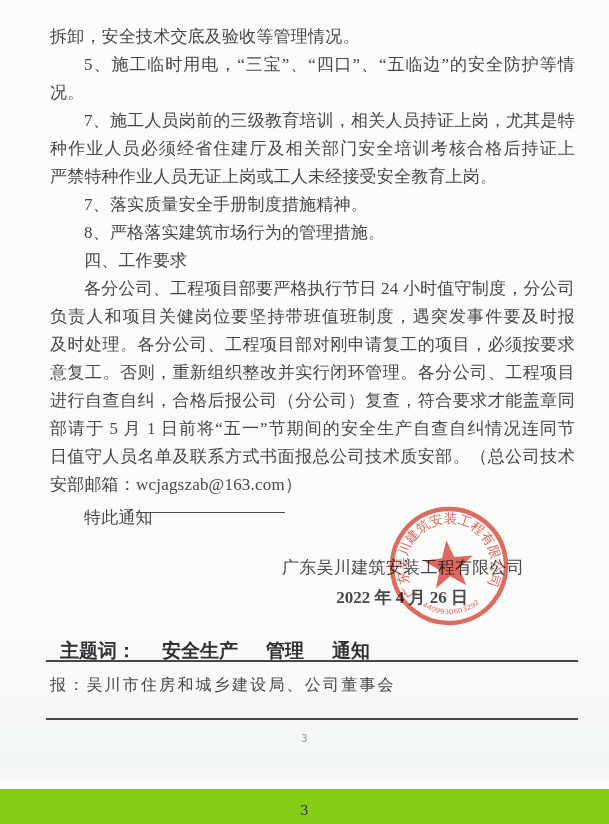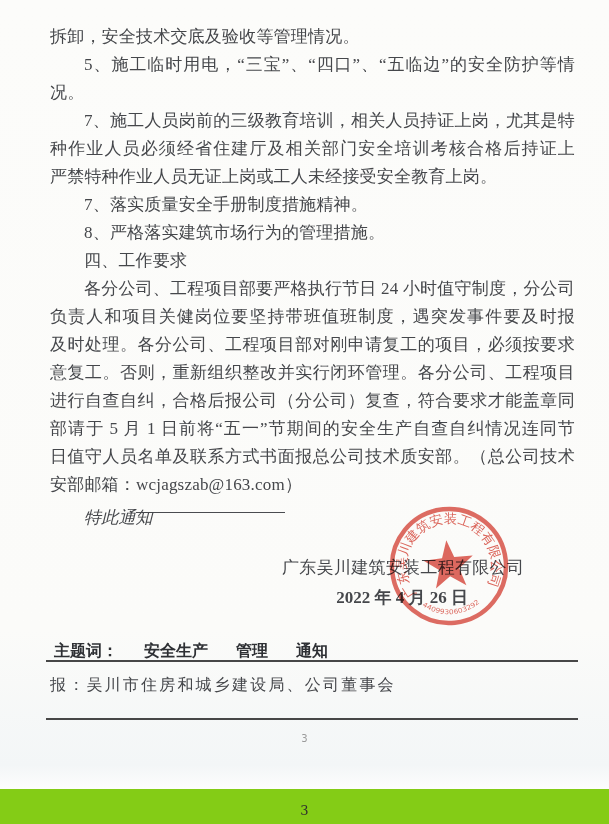--- a/index.html
+++ b/index.html
@@ -20,41 +20,41 @@
   }
   
   .doc-body {
     position: absolute; left: 50px; top: 23px; width: 525px;
     font-size: 17px; line-height: 28px;
     letter-spacing: 0.2px;
   }
   .line { height: 28px; white-space: nowrap; }
   .line.just { white-space: normal; text-align: justify; text-align-last: justify; overflow: hidden; }
   .line.ind { text-indent: 34px; }
-  .closing { margin-top: 5px; font-style: italic; }
+  .closing { margin-top: 5px; }
   .email-underline { border-bottom: 1px solid #4a4c50; padding-bottom: 18px; }
   
   .sig-company {
     position: absolute; left: 282px; top: 554px; width: 245px; height: 28px;
     font-size: 17px; line-height: 28px; letter-spacing: 0.3px; white-space: nowrap;
   }
   .sig-date {
     position: absolute; left: 282px; top: 584px; width: 240px; height: 28px;
     font-size: 17px; line-height: 28px; text-align: center; white-space: nowrap; font-weight: bold;
   }
   
   .seal {
     position: absolute; left: 364px; top: 481px;
     width: 170px; height: 170px;
     mix-blend-mode: multiply; opacity: 0.88;
   }
   
   .kw-row {
-    position: absolute; left: 54px; top: 638px; height: 26px;
-    font-size: 16px; line-height: 26px; font-weight: bold; color: #2e3034;
+    position: absolute; left: 60px; top: 638px; height: 26px;
+    font-size: 19px; line-height: 26px; font-weight: bold; color: #2e3034;
     display: flex; align-items: center;
   }
   .kw-label { margin-right: 26px; }
   .kw-item { margin-right: 28px; }
   .rule { position: absolute; left: 46px; width: 532px; height: 0; border-top: 2px solid #474747; }
   .rule-1 { top: 660px; }
   .rule-2 { top: 718px; }
   .report-row {
     position: absolute; left: 50px; top: 672px; height: 26px;
     font-size: 16px; line-height: 26px; letter-spacing: 2.2px; white-space: nowrap;

